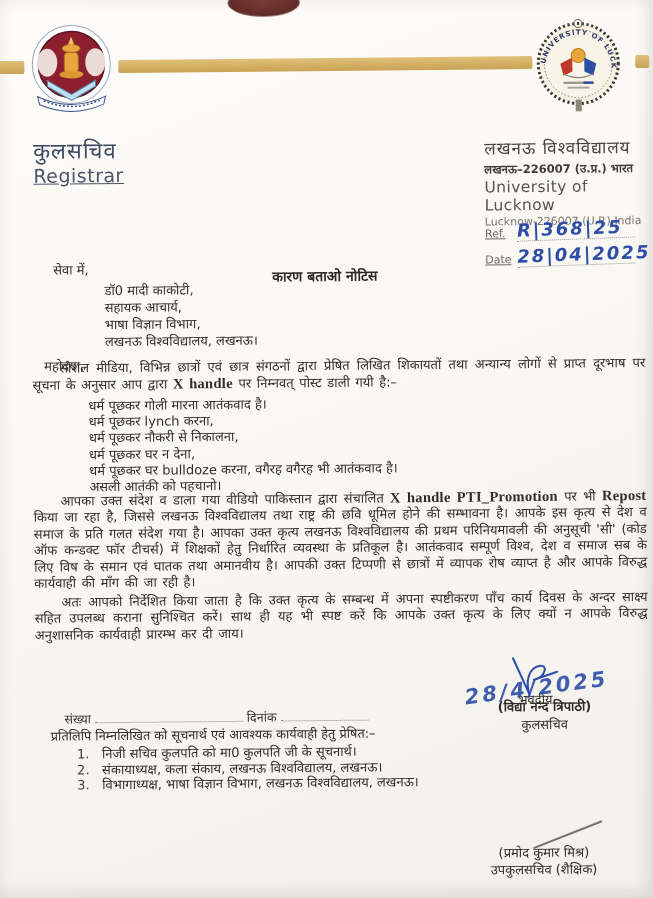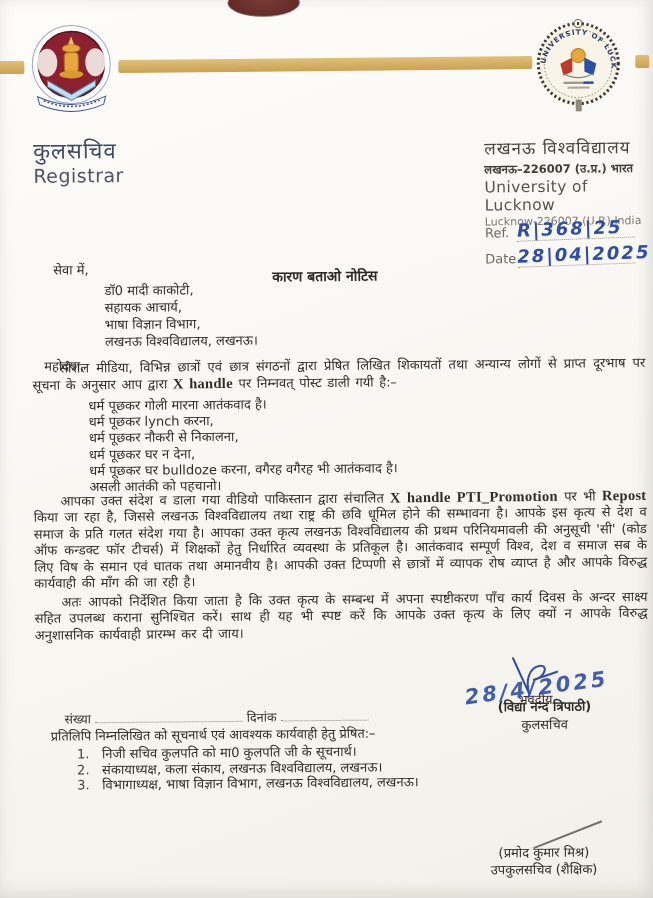--- a/index.html
+++ b/index.html
@@ -9,27 +9,27 @@
     font-family:"DejaVu Sans",sans-serif;color:#35322c;
     box-shadow:inset -6px 0 14px rgba(120,115,105,.12), inset 0 -8px 16px rgba(120,115,105,.10);
   }
   .content{position:absolute;inset:0;transform:rotate(-0.55deg);}
   .abs{position:absolute;}
   
   .ribbon{position:absolute;top:58px;height:13px;background:linear-gradient(#e0c079,#c9a254);border-radius:2px;}
   .thumb{position:absolute;left:232px;top:-12px;width:72px;height:28px;border-radius:50%;
     background:radial-gradient(ellipse at 50% 40%, #7a3b33 0%, #622c28 70%, #55241f 100%);filter:blur(.4px);}
   .reg-hi{font-size:22px;color:#3d4a61;letter-spacing:1px;}
-  .reg-en{font-size:19px;color:#4c5565;letter-spacing:.5px;}
+  .reg-en{font-size:19px;color:#4c5565;letter-spacing:.5px;text-decoration:underline;}
   .uni-hi{font-size:17px;color:#47443c;letter-spacing:1px;}
   .uni-addr-hi{font-size:11.5px;font-weight:bold;color:#403d36;margin-top:2px;}
   .uni-en{font-size:15.5px;color:#56534b;letter-spacing:.4px;margin-top:2px;}
   .uni-addr-en{font-size:11px;color:#7a776e;margin-top:1px;}
   .ref-row{position:absolute;left:487px;width:160px;}
-  .ref-label{font-size:13px;color:#6d6a62;display:inline-block;width:32px;vertical-align:bottom;}
+  .ref-label{font-size:11px;color:#6d6a62;display:inline-block;width:32px;vertical-align:bottom;text-decoration:underline;}
   .hand{color:#2e4da8;font-style:italic;font-weight:bold;letter-spacing:2px;}
   .ref-line{display:inline-block;width:118px;border-bottom:1.5px dotted #9a978e;font-size:18px;line-height:20px;transform:rotate(-1.5deg);}
   
   .body-text{font-size:13px;line-height:16.4px;color:#2f2d28;}
   .para{position:absolute;left:33px;width:613px;text-align:justify;text-indent:27px;word-spacing:1.5px;}
   .lat-bold{font-family:"Liberation Serif",serif;font-weight:bold;font-size:14.5px;letter-spacing:.3px;}
   .notice-title{font-weight:bold;font-size:14px;color:#2c2a25;}
   .posts div{line-height:16.2px;}
   .center{text-align:center;}
   .leader{display:inline-block;border-bottom:1.3px dotted #8d8a81;height:11px;vertical-align:baseline;}

